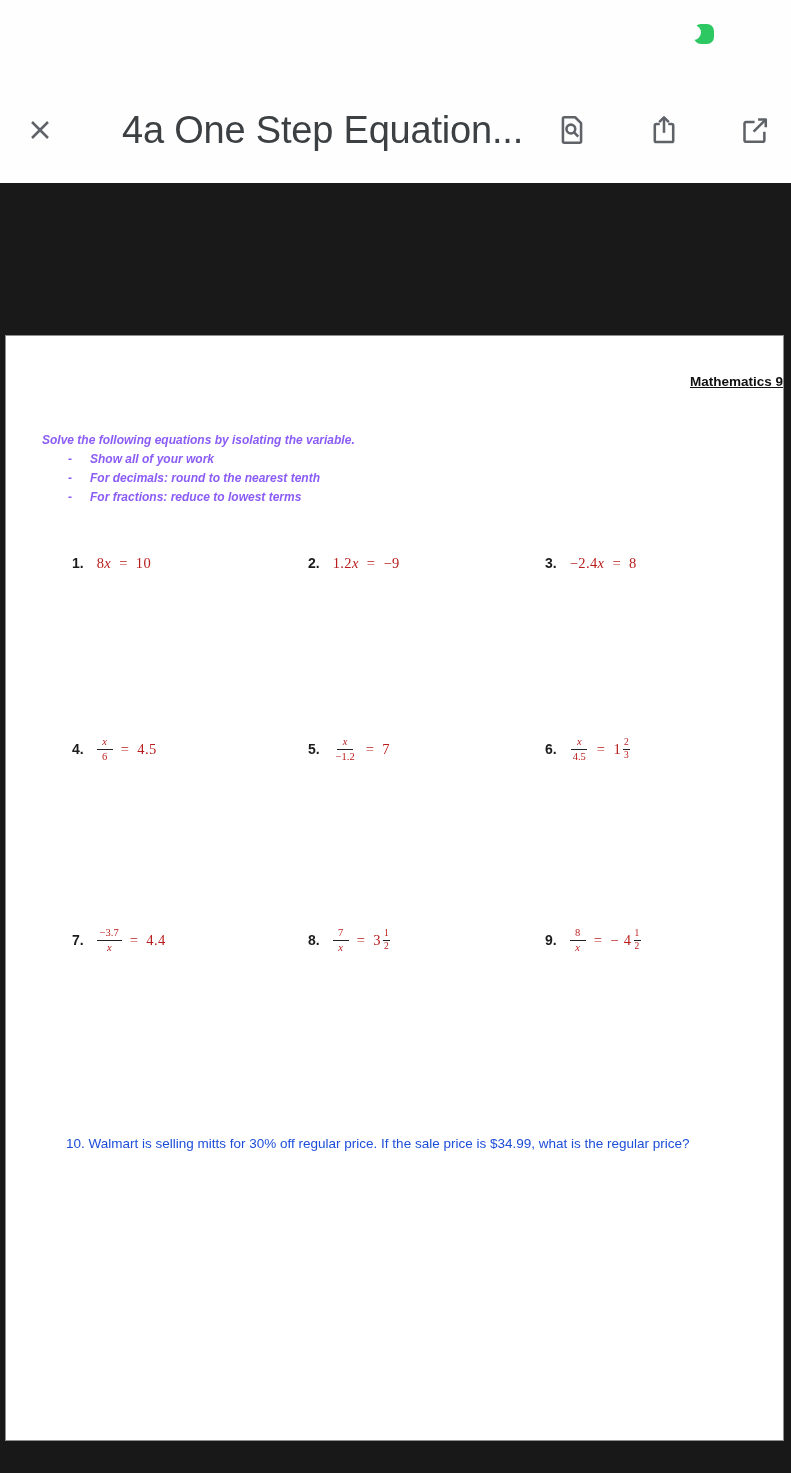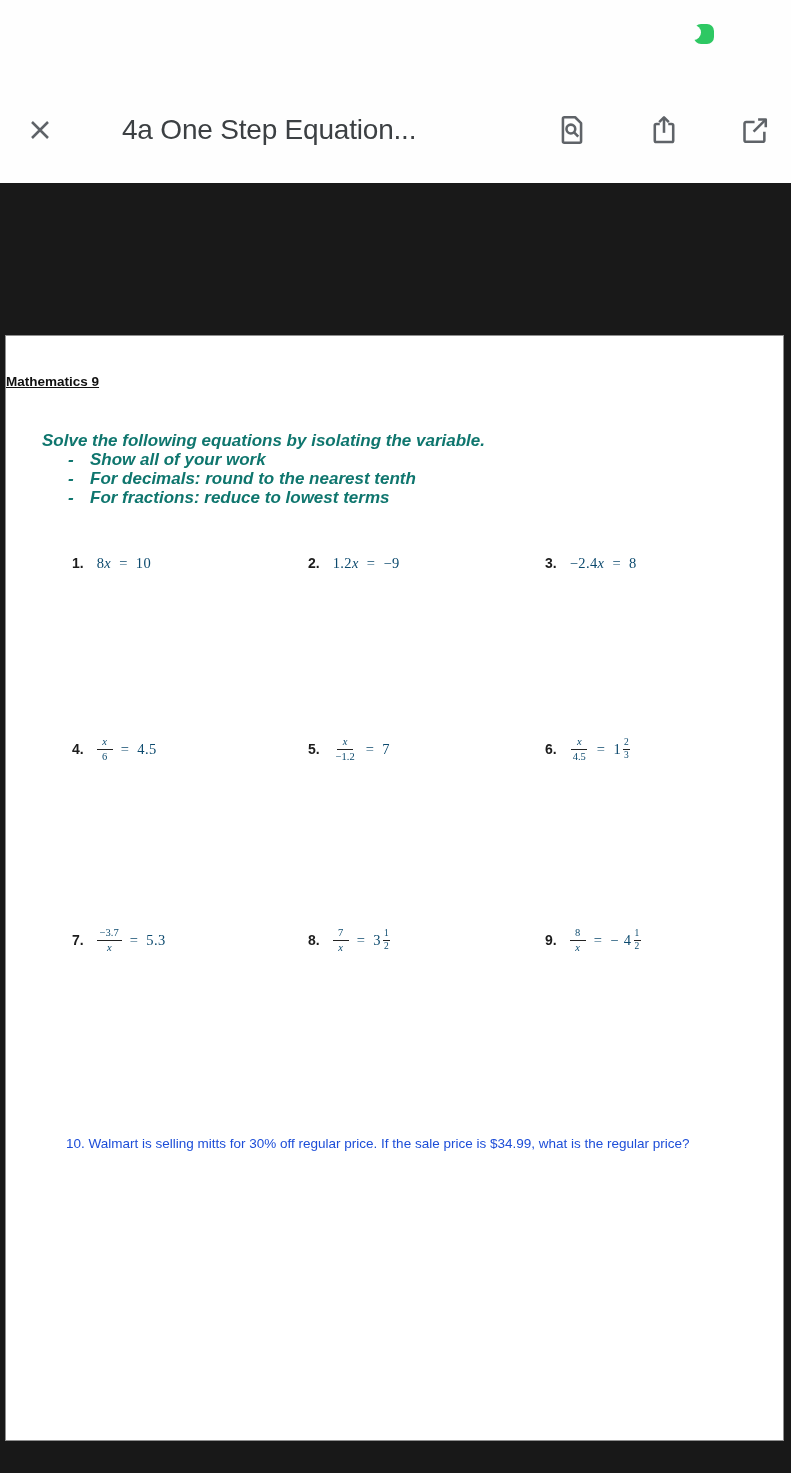--- a/index.html
+++ b/index.html
@@ -22,49 +22,49 @@
     position:absolute;top:11px;width:38px;height:38px;padding:0;margin:0;
     background:none;border:none;cursor:pointer;display:flex;align-items:center;justify-content:center;
   }
   .btn-close{left:21px;}
   .btn-find{left:553px;}
   .btn-share{left:645px;}
   .btn-open{left:736px;}
   .icon-btn svg{display:block;}
   .doc-title{
     position:absolute;left:122px;top:9px;width:420px;height:42px;line-height:42px;
-    font-size:28px;color:#3c4043;letter-spacing:-0.2px;white-space:nowrap;
+    font-size:38px;color:#3c4043;letter-spacing:-0.2px;white-space:nowrap;
   }
   
   .viewer{position:absolute;top:183px;left:0;width:791px;height:1290px;background:#181818;}
   .viewer-band-top{position:absolute;top:0;left:0;width:791px;height:152px;background:#191919;}
   .page{
     position:absolute;top:152px;left:5px;width:779px;height:1106px;
     background:#ffffff;border:1px solid #8f8f8f;box-sizing:border-box;
   }
   
   .doc-heading{
-    position:absolute;top:36px;left:0;width:100%;text-align:left;
+    position:absolute;top:36px;left:0;width:100%;text-align:right;
     font-weight:bold;font-size:13.5px;line-height:20px;color:#111;
   }
   .doc-heading .hline{text-decoration:underline;}
   .instructions{
     position:absolute;top:95px;left:36px;
-    font-weight:bold;font-style:italic;font-size:17px;line-height:19px;color:#0f766e;
+    font-weight:bold;font-style:italic;font-size:12px;line-height:19px;color:#8b5cf6;
   }
   .bullet{display:flex;margin-left:26px;}
   .bullet .dash{width:22px;flex:0 0 22px;}
   .problem{position:absolute;display:flex;align-items:center;gap:13px;height:38px;}
   .prob-0{left:66px;top:208px;}  .prob-1{left:302px;top:208px;}  .prob-2{left:539px;top:208px;}
   .prob-3{left:66px;top:394px;}  .prob-4{left:302px;top:394px;}  .prob-5{left:539px;top:394px;}
   .prob-6{left:66px;top:585px;}  .prob-7{left:302px;top:585px;}  .prob-8{left:539px;top:585px;}
   .plabel{font-weight:bold;font-size:14px;color:#1c1c1c;}
   .eq{
     display:inline-flex;align-items:center;
-    font-family:"Liberation Serif",serif;font-size:14.5px;color:#0c4a6e;letter-spacing:0.4px;
+    font-family:"Liberation Serif",serif;font-size:14.5px;color:#b91c1c;letter-spacing:0.4px;
   }
   .eq i{font-style:italic;}
   .tk{white-space:pre;}
   .tk-eq{margin:0 8px;}
   .tk-minus{margin-right:5px;}
   .frac{
     display:inline-flex;flex-direction:column;align-items:center;
     font-size:10.5px;line-height:1.25;letter-spacing:0;
   }
   .fnum{border-bottom:1px solid #222;padding:0 3px;min-width:10px;text-align:center;}
@@ -217,21 +217,21 @@
           </span>
         </div>
         <div class="problem prob-6">
           <span class="plabel">7.</span>
           <span class="eq">
             <span class="frac">
               <span class="fnum">−3.7</span>
               <span class="fden"><i>x</i></span>
             </span>
             <span class="tk tk-eq">=</span>
-            <span class="tk">5.3</span>
+            <span class="tk">4.4</span>
           </span>
         </div>
         <div class="problem prob-7">
           <span class="plabel">8.</span>
           <span class="eq">
             <span class="frac">
               <span class="fnum">7</span>
               <span class="fden"><i>x</i></span>
             </span>
             <span class="tk tk-eq">=</span>

